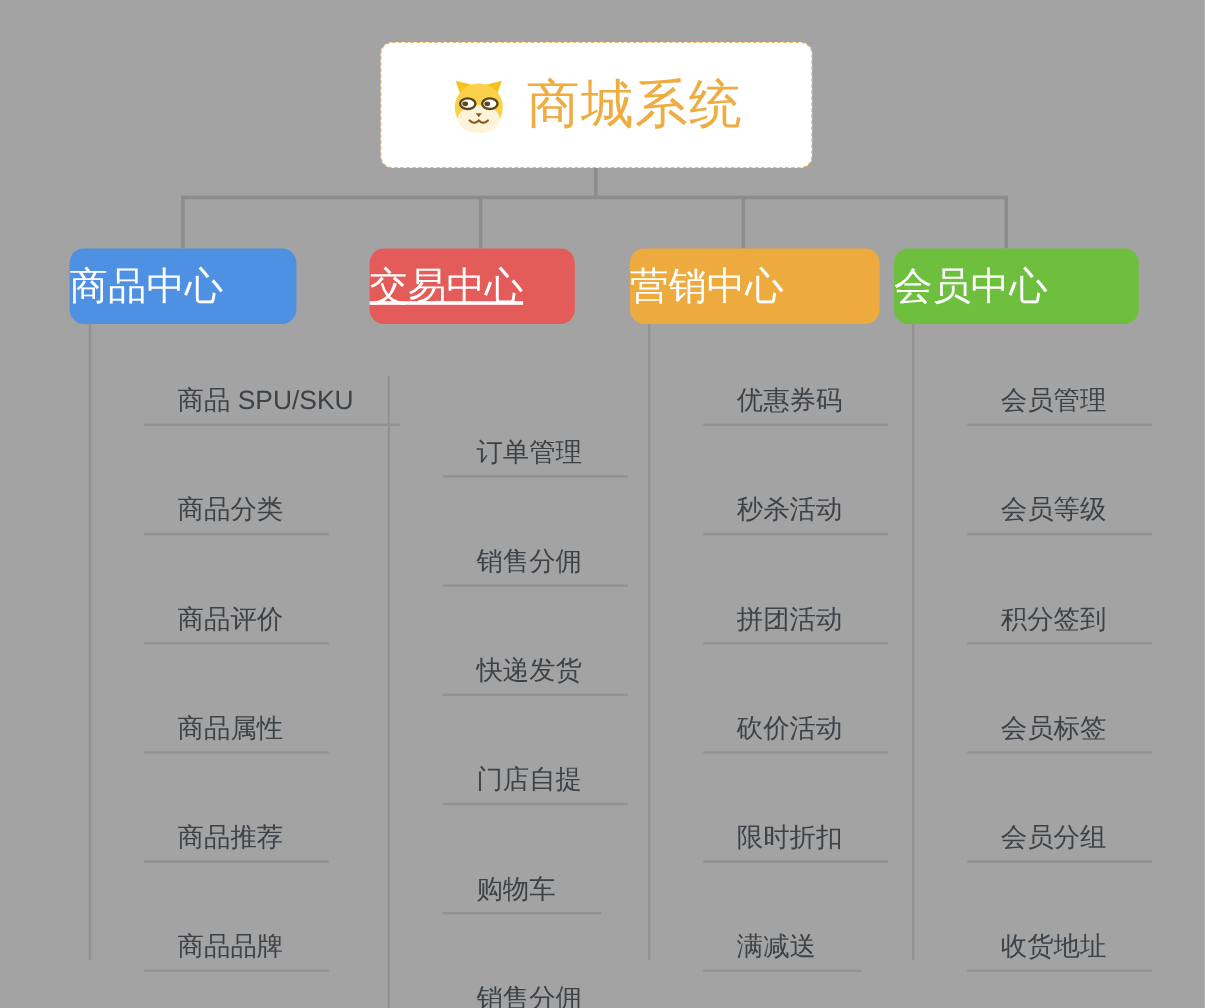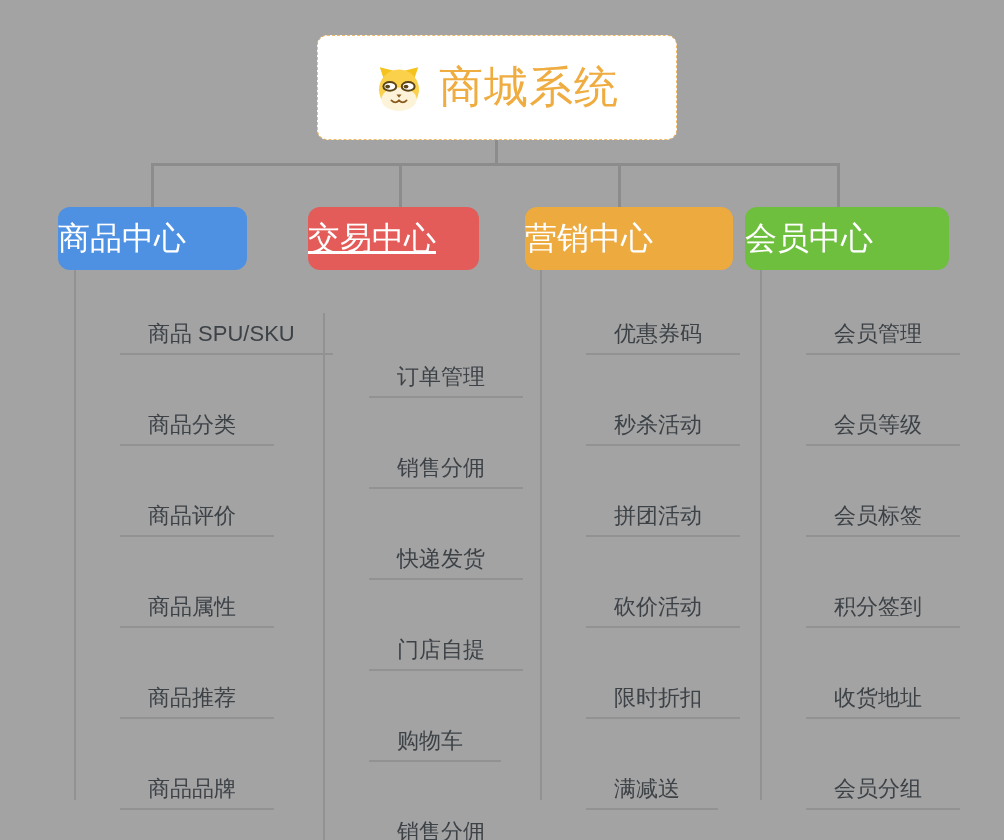--- a/index.html
+++ b/index.html
@@ -180,25 +180,25 @@
       <span class="branch-label">会员中心</span>
     </div>
     <div class="column b3">
       <div class="item">
       <span class="item-label">会员管理</span>
     </div>
       <div class="item">
       <span class="item-label">会员等级</span>
     </div>
       <div class="item">
+      <span class="item-label">积分签到</span>
+    </div>
+      <div class="item">
       <span class="item-label">会员标签</span>
     </div>
       <div class="item">
-      <span class="item-label">积分签到</span>
+      <span class="item-label">会员分组</span>
     </div>
       <div class="item">
       <span class="item-label">收货地址</span>
     </div>
-      <div class="item">
-      <span class="item-label">会员分组</span>
-    </div>
     </div>
   </div>
 
 </body></html>

